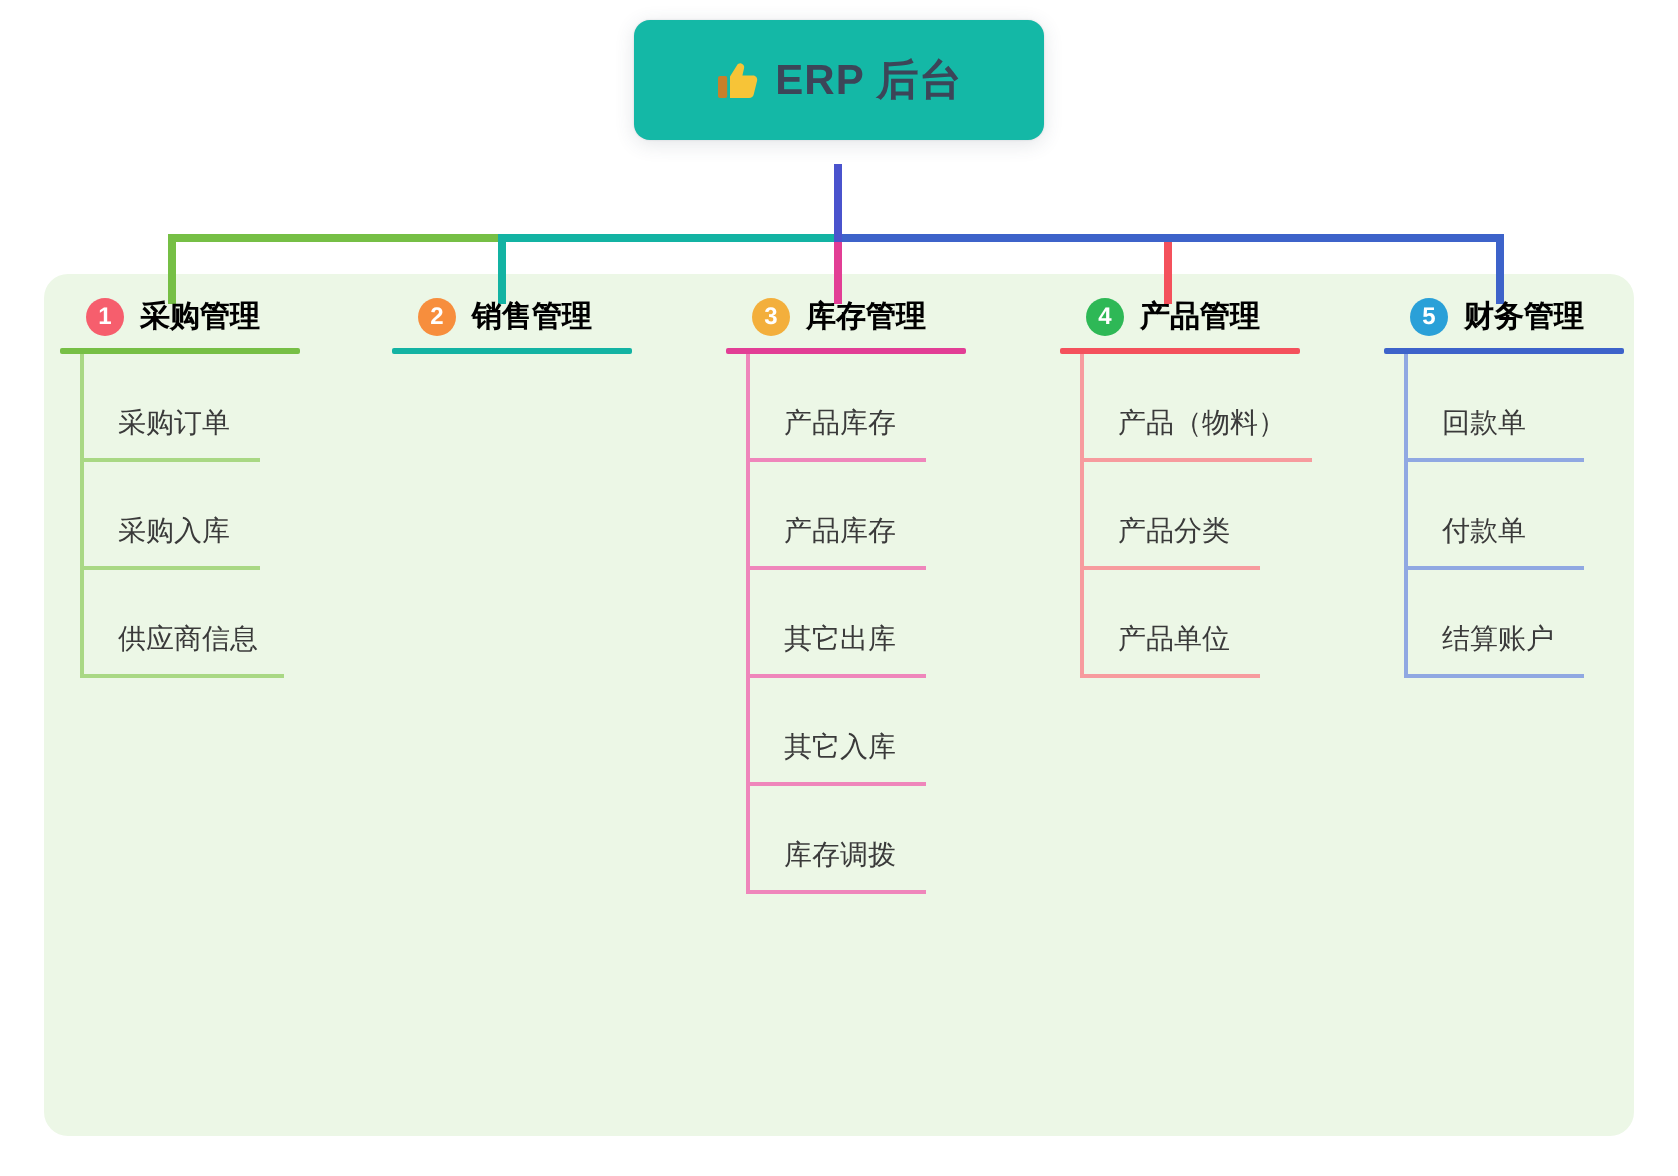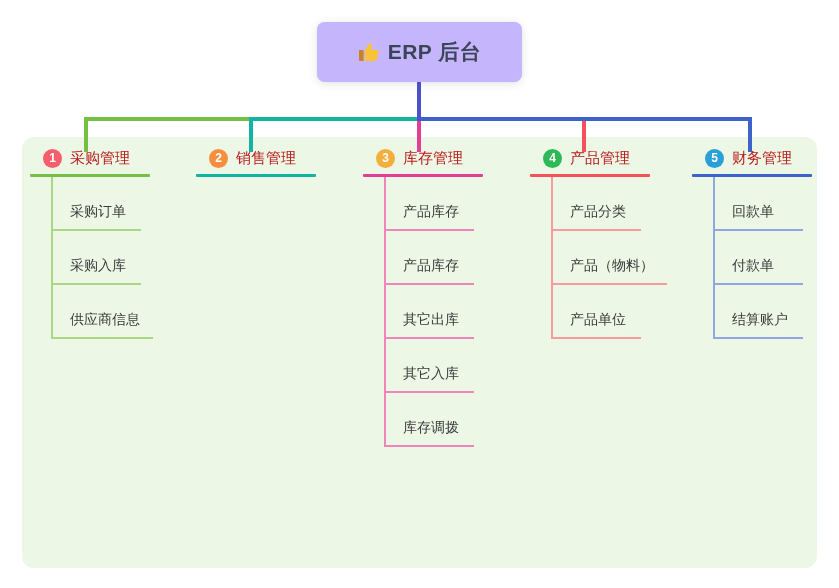--- a/index.html
+++ b/index.html
@@ -3,40 +3,40 @@
 <meta charset="utf-8">
 <style>
   * { margin:0; padding:0; box-sizing:border-box; }
   html,body { width:839px; height:588px; background:#ffffff; overflow:hidden;
               font-family:"Liberation Sans","DejaVu Sans",sans-serif; }
   .canvas { position:relative; width:839px; height:588px; background:#ffffff; }
 
   .panel { position:absolute; left:22px; top:137px; width:795px; height:431px;
            background:#ecf7e6; border-radius:12px; }
 
-  .root-card { position:absolute; left:317px; top:22px; width:205px; height:60px;
-               background:#c4b5fd; border-radius:8px;
+  .root-card { position:absolute; left:317px; top:10px; width:205px; height:60px;
+               background:#14b8a6; border-radius:8px;
                box-shadow:0 2px 10px rgba(60,70,90,.14), 0 0 1px rgba(60,70,90,.18);
                display:flex; align-items:center; justify-content:center; gap:6px;
                z-index:3; }
   .root-title { font-size:21px; font-weight:600; color:#3c4558; letter-spacing:.5px; }
   .root-icon { width:24px; height:24px; display:inline-block; }
 
   svg.connectors { position:absolute; left:0; top:0; z-index:2; pointer-events:none; }
 
   .branch { position:absolute; top:145px; width:160px; z-index:4; }
   .branch-header { display:flex; align-items:center; gap:8px; height:26px;
                    padding-left:13px; cursor:default; }
   .badge { width:19px; height:19px; border-radius:50%; background:var(--badge);
            color:#ffffff; font-size:12px; font-weight:700; line-height:19px;
            text-align:center; flex:0 0 19px; }
-  .branch-title { font-size:15px; font-weight:400; color:#b91c1c; white-space:nowrap;text-align:center; }
+  .branch-title { font-size:15px; font-weight:700; color:#000000; white-space:nowrap;text-align:center; }
   .branch-underline { width:120px; height:3px; background:var(--line); margin-top:3px;
                       border-radius:1px; }
-  .children { margin-left:21px; border-left:2px solid var(--light); }
+  .children { margin-left:10px; border-left:2px solid var(--light); }
   .child { height:54px; width:fit-content; min-width:88px;
            border-bottom:2px solid var(--light);
            display:flex; align-items:flex-end; cursor:default; }
   .child-label { padding:0 13px 8px 17px; font-size:14px; color:#3a3a3a; white-space:nowrap; }
 
   .b1 { --line:#76bf45; --light:#a9d884; --badge:#f65e6d; }
   .b2 { --line:#13b3a3; --light:#77d6c9; --badge:#f78e3d; }
   .b3 { --line:#e23e95; --light:#ef86bb; --badge:#f3af3c; }
   .b4 { --line:#f4515c; --light:#f79b9e; --badge:#2eb856; }
   .b5 { --line:#3d63ca; --light:#90a8e2; --badge:#2aa0d8; }
@@ -120,24 +120,24 @@
   </div>
 
   <div class="branch b4" style="left:530px">
     <div class="branch-header">
       <span class="badge">4</span>
       <span class="branch-title">产品管理</span>
     </div>
     <div class="branch-underline"></div>
     <div class="children">
       <div class="child">
-          <span class="child-label">产品分类</span>
+          <span class="child-label">产品（物料）</span>
         </div>
       <div class="child">
-          <span class="child-label">产品（物料）</span>
+          <span class="child-label">产品分类</span>
         </div>
       <div class="child">
           <span class="child-label">产品单位</span>
         </div>
     </div>
   </div>
 
   <div class="branch b5" style="left:692px">
     <div class="branch-header">
       <span class="badge">5</span>

